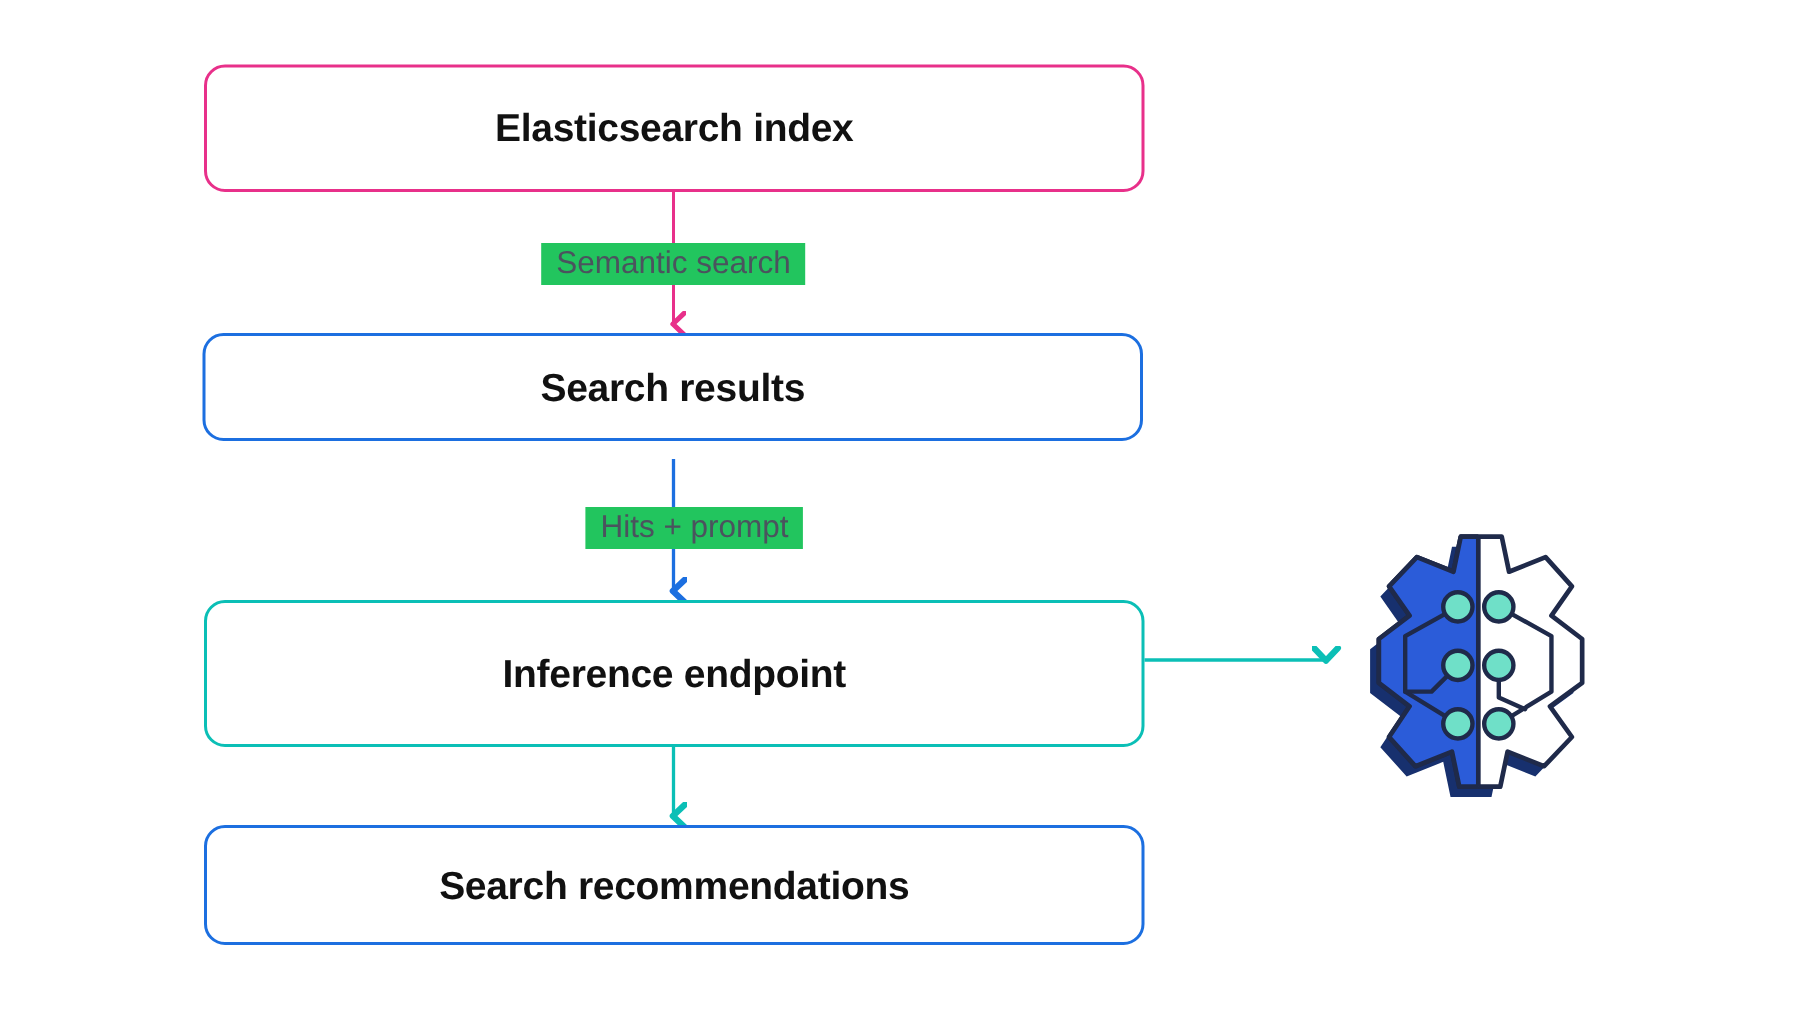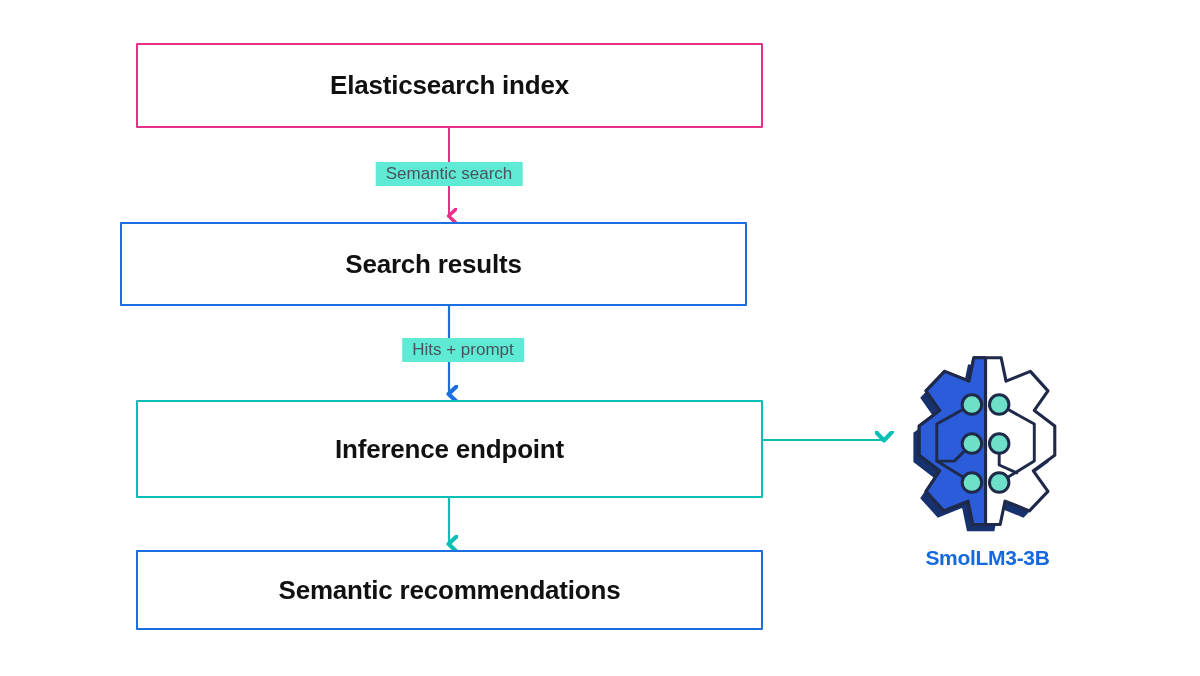--- a/index.html
+++ b/index.html
@@ -19,47 +19,47 @@
   .canvas {
     position: absolute;
     inset: 0;
   }
 
   
   .node-box {
     position: absolute;
     box-sizing: border-box;
     background: #ffffff;
-    border-radius: 1px;
+    border-radius: 14px;
     border-width: 2px;
     border-style: solid;
     display: flex;
     align-items: center;
     justify-content: center;
     z-index: 3;
   }
   .node-label {
     font-size: 26px;
     font-weight: bold;
     color: #111111;
     letter-spacing: -0.2px;
     white-space: nowrap;
   }
 
   #box-elasticsearch { left: 136px; top: 43px;  width: 627px; height: 85px; border-color: #e8308a; }
-  #box-search        { left: 120px; top: 222px; width: 627px; height: 84px; border-color: #1c6fe0; }
+  #box-search        { left: 135px; top: 222px; width: 627px; height: 72px; border-color: #1c6fe0; }
   #box-inference     { left: 136px; top: 400px; width: 627px; height: 98px; border-color: #0bbfb6; }
   #box-article       { left: 136px; top: 550px; width: 627px; height: 80px; border-color: #1c6fe0; }
 
   
   .edge-label {
     position: absolute;
-    font-size: 17px;
+    font-size: 21px;
     color: #4b535e;
-    background: #5eead4;
+    background: #22c55e;
     padding: 2px 10px;
     white-space: nowrap;
     z-index: 4;
     transform: translateX(-50%);
   }
   #label-semantic { left: 449px; top: 162px; }
   #label-hits     { left: 463px; top: 338px; }
 
   
   #logo-wrap {
@@ -117,21 +117,21 @@
 
   <div class="node-box" id="box-search">
     <span class="node-label">Search results</span>
   </div>
 
   <div class="node-box" id="box-inference">
     <span class="node-label">Inference endpoint</span>
   </div>
 
   <div class="node-box" id="box-article">
-    <span class="node-label">Semantic recommendations</span>
+    <span class="node-label">Search recommendations</span>
   </div>
 
   <div class="edge-label" id="label-semantic">Semantic search</div>
 
   <div class="edge-label" id="label-hits">Hits + prompt</div>
 
   <div id="logo-wrap">
 
     <svg width="195" height="195" viewBox="0 0 200 200">
 
@@ -164,16 +164,15 @@
       <path d="M112,98 L112,120 L130,128" fill="none" stroke="#1f2a4a" stroke-width="3" stroke-linejoin="round" stroke-linecap="round"></path>
 
       <circle cx="84" cy="58" r="10" fill="#6fe0c8" stroke="#1f2a4a" stroke-width="3"></circle>
       <circle cx="84" cy="98" r="10" fill="#6fe0c8" stroke="#1f2a4a" stroke-width="3"></circle>
       <circle cx="84" cy="138" r="10" fill="#6fe0c8" stroke="#1f2a4a" stroke-width="3"></circle>
       <circle cx="112" cy="58" r="10" fill="#6fe0c8" stroke="#1f2a4a" stroke-width="3"></circle>
       <circle cx="112" cy="98" r="10" fill="#6fe0c8" stroke="#1f2a4a" stroke-width="3"></circle>
       <circle cx="112" cy="138" r="10" fill="#6fe0c8" stroke="#1f2a4a" stroke-width="3"></circle>
     </svg>
 
-    <div id="logo-caption">SmolLM3-3B</div>
   </div>
 
 </div>
 
 </body></html>

